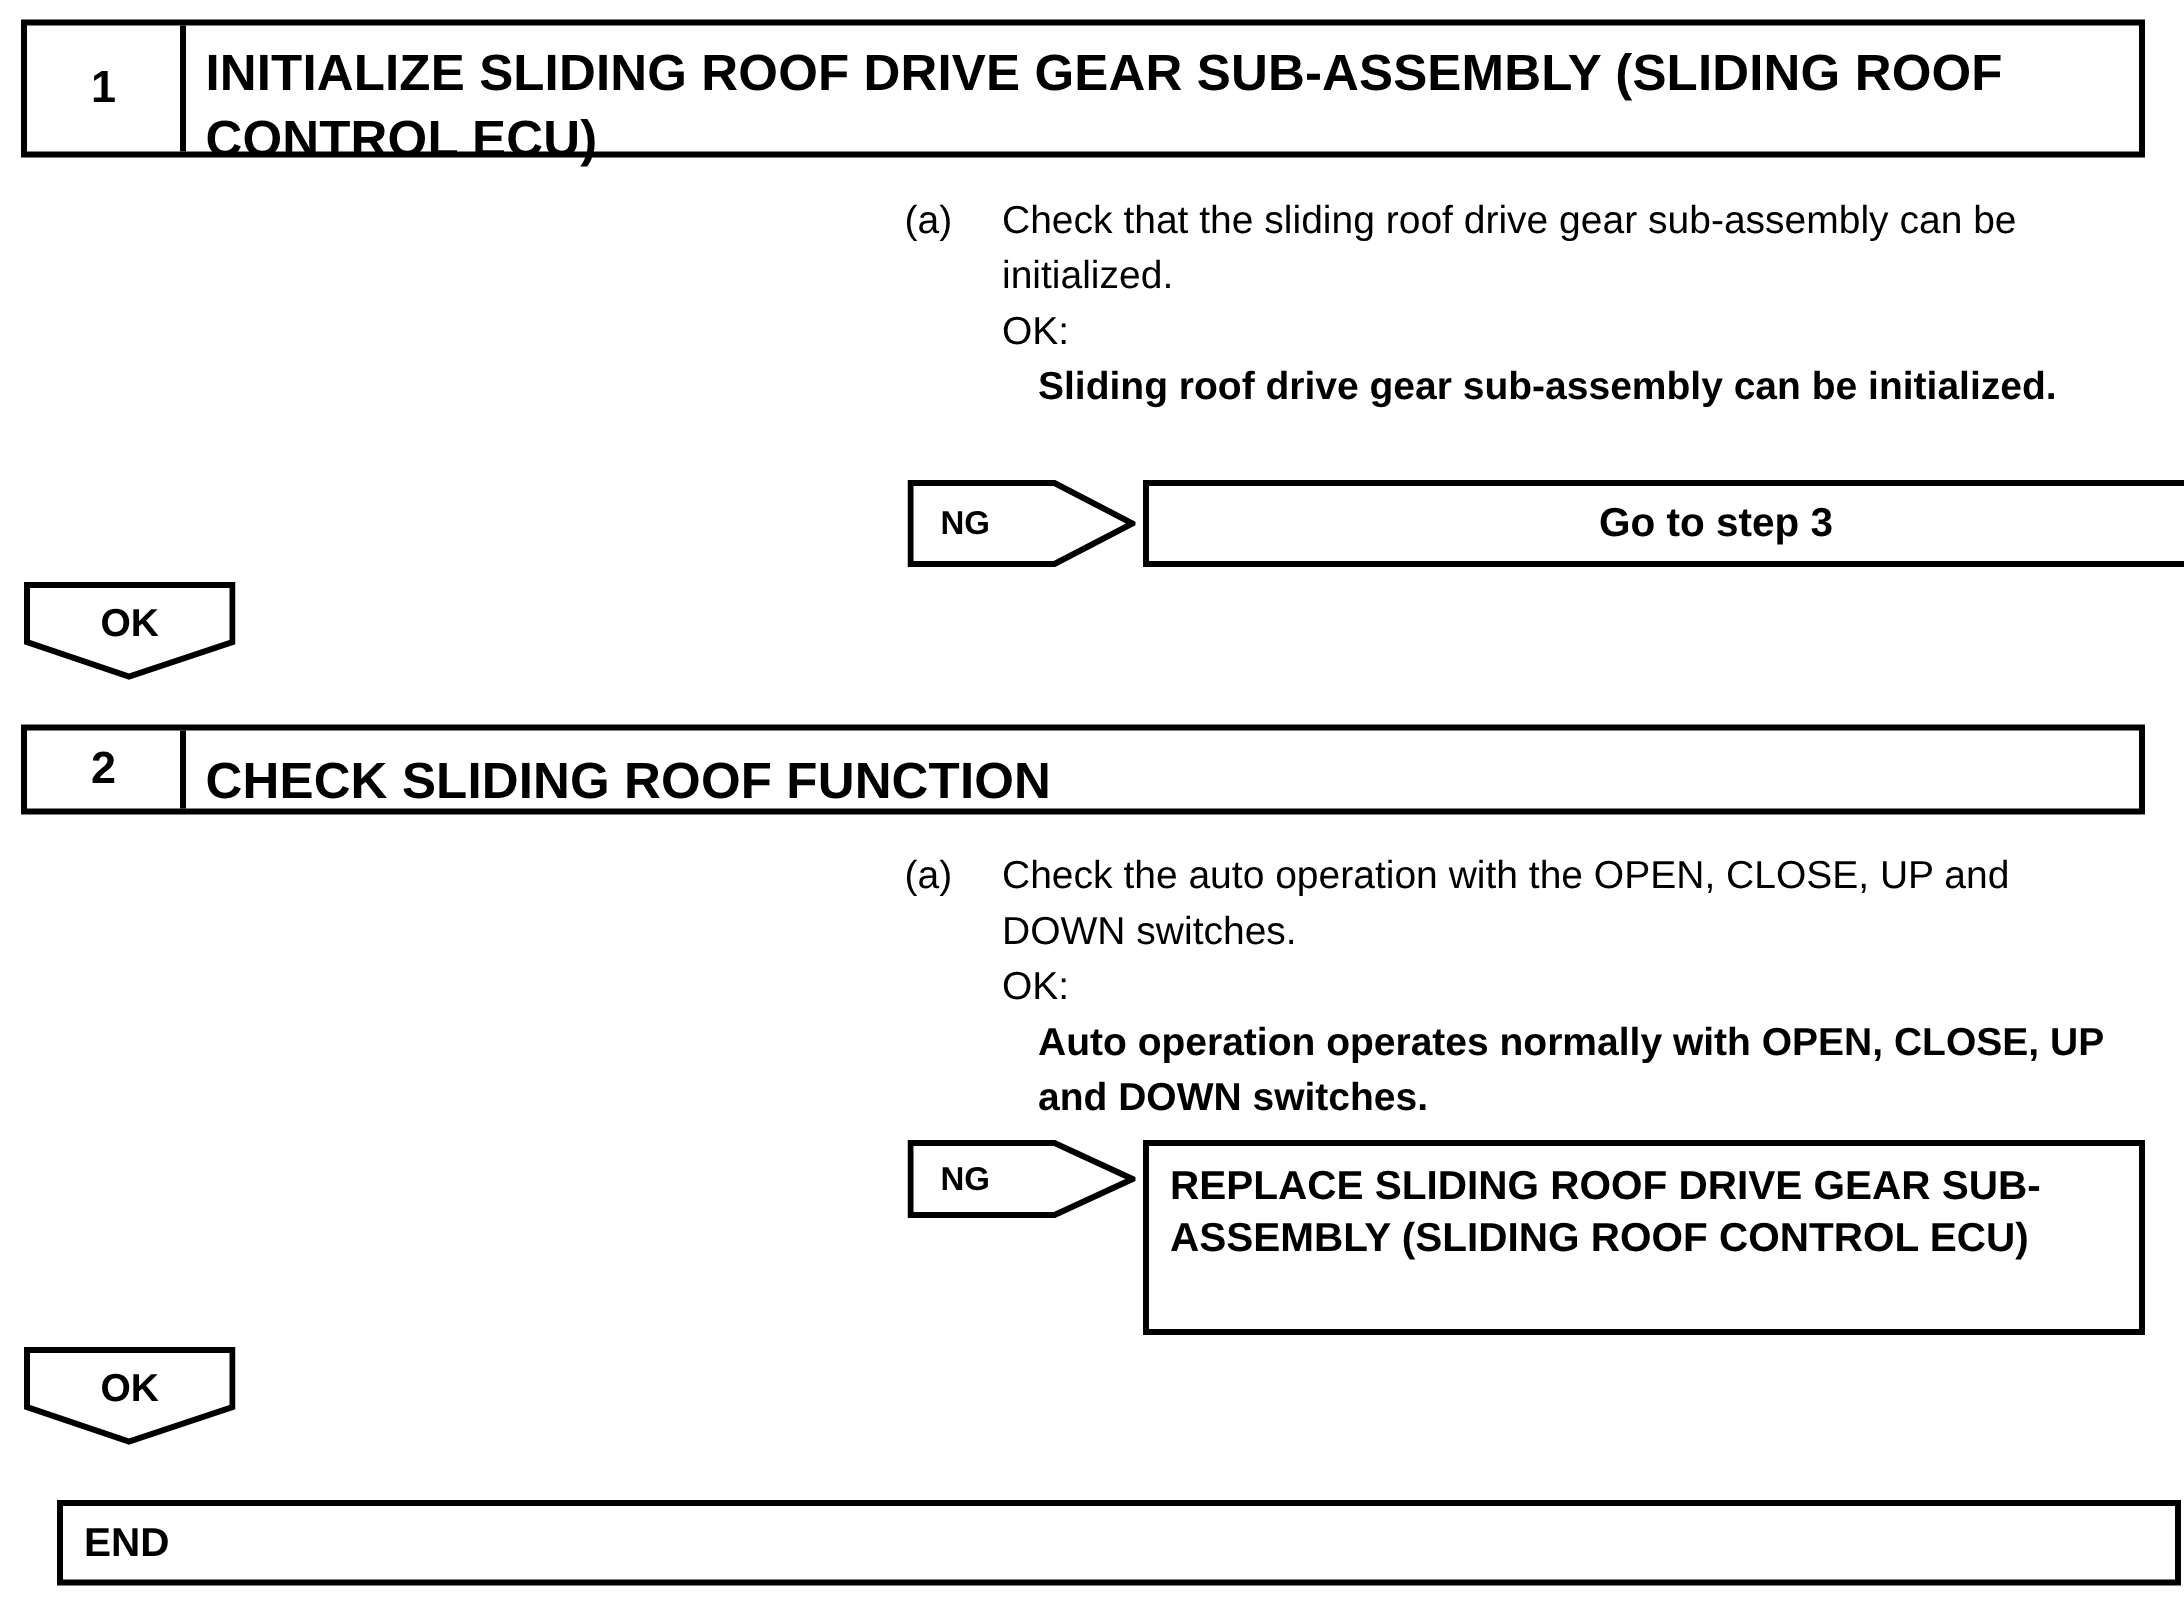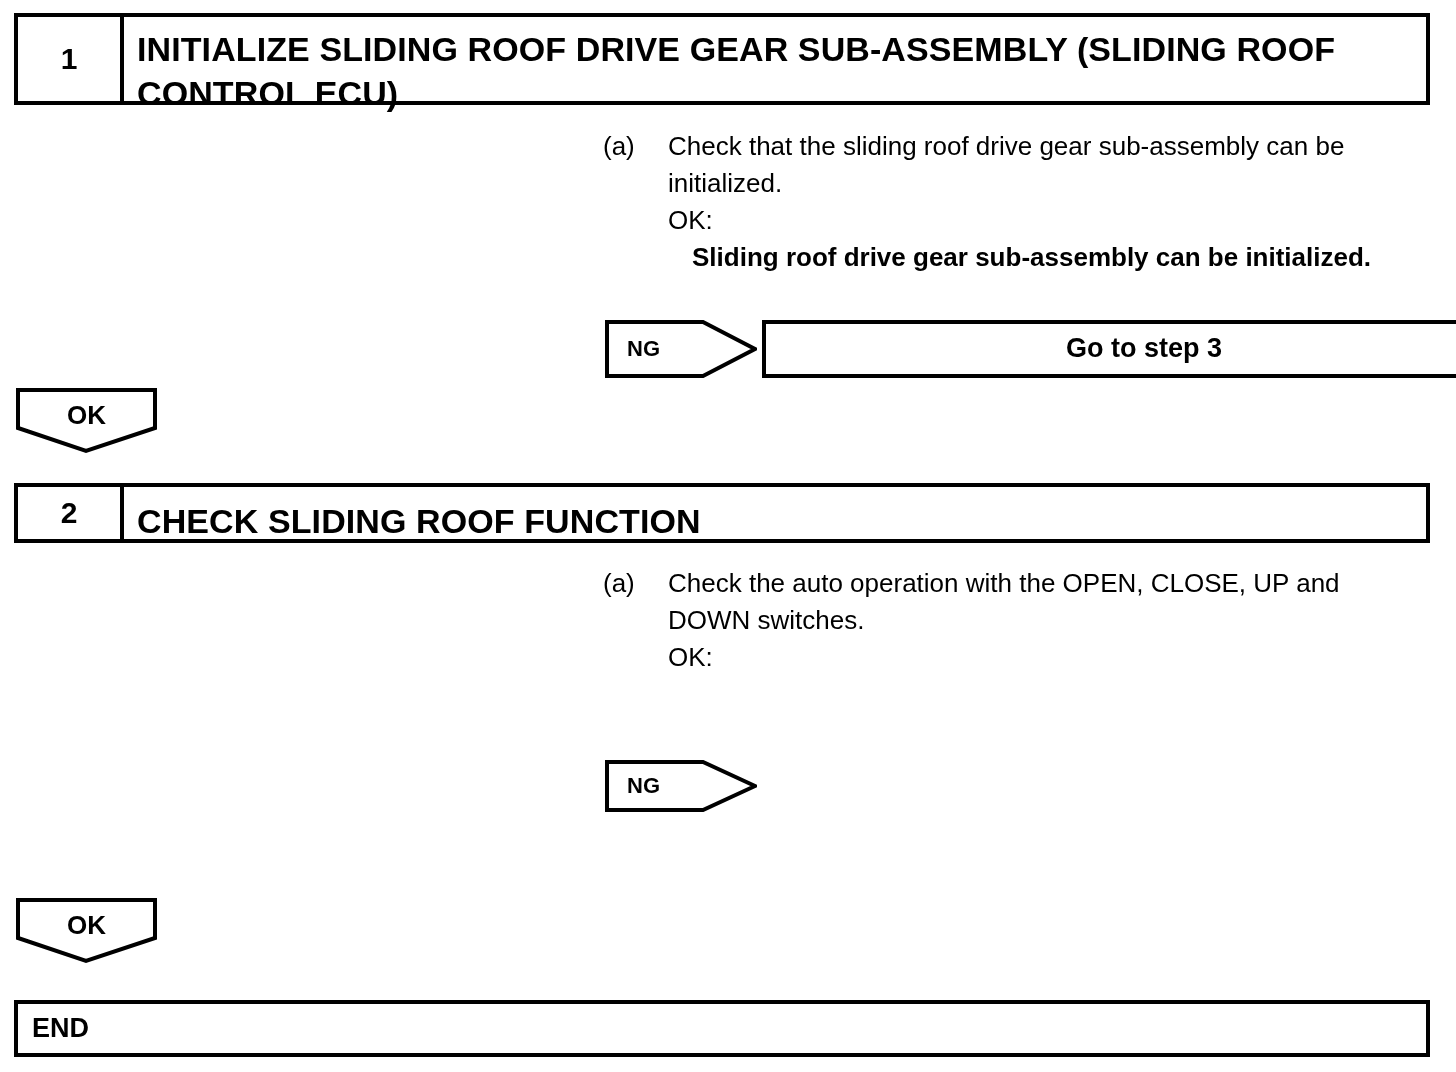--- a/index.html
+++ b/index.html
@@ -129,20 +129,21 @@
   .end-box {
     position: absolute;
     border: 4px solid #000;
     box-sizing: border-box;
     background: #fff;
     display: flex;
     align-items: center;
     padding-left: 14px;
     font-size: 27px;
     font-weight: bold;
+    margin-left: 24px;
   }
 </style>
 </head>
 <body>
 
 <div class="flow">
 
   <div class="step-bar" style="left:14px; top:13px; width:1416px; height:92px;">
     <div class="step-num">1</div>
     <div class="step-title">INITIALIZE SLIDING ROOF DRIVE GEAR SUB-ASSEMBLY (SLIDING ROOF CONTROL ECU)</div>
@@ -178,30 +179,34 @@
   <div class="step-bar" style="left:14px; top:483px; width:1416px; height:60px;">
     <div class="step-num">2</div>
     <div class="step-title" style="padding-top:12px;">CHECK SLIDING ROOF FUNCTION</div>
   </div>
 
   <div class="instr" style="left:603px; top:565px; width:825px;">
     <div class="instr-marker">(a)</div>
     <div class="instr-body">
       <div class="plain">Check the auto operation with the OPEN, CLOSE, UP and DOWN switches.</div>
       <div class="ok-label">OK:</div>
+      <div class="ok-value">Auto operation operates normally with OPEN, CLOSE, UP and DOWN switches.</div>
     </div>
   </div>
 
   <div class="ng-arrow" style="left:605px; top:760px; width:152px; height:52px;">
     <svg width="152" height="52" viewBox="0 0 152 52">
       <polygon points="2,2 98,2 150,26 98,50 2,50" fill="#ffffff" stroke="#000000" stroke-width="4" stroke-linejoin="miter"></polygon>
     </svg>
     <span class="ng-text">NG</span>
   </div>
 
+  <div class="result-box left" style="left:762px; top:760px; width:668px; height:130px;">
+    <span>REPLACE SLIDING ROOF DRIVE GEAR SUB-ASSEMBLY (SLIDING ROOF CONTROL ECU)</span>
+  </div>
 
   <div class="ok-down" style="left:16px; top:898px; width:141px; height:66px;">
     <svg width="141" height="66" viewBox="0 0 141 66">
       <polygon points="2,2 139,2 139,40 70,63 2,40" fill="#ffffff" stroke="#000000" stroke-width="4" stroke-linejoin="miter"></polygon>
     </svg>
     <span class="ok-text">OK</span>
   </div>
 
   <div class="end-box" style="left:14px; top:1000px; width:1416px; height:57px;">
     <span>END</span>

